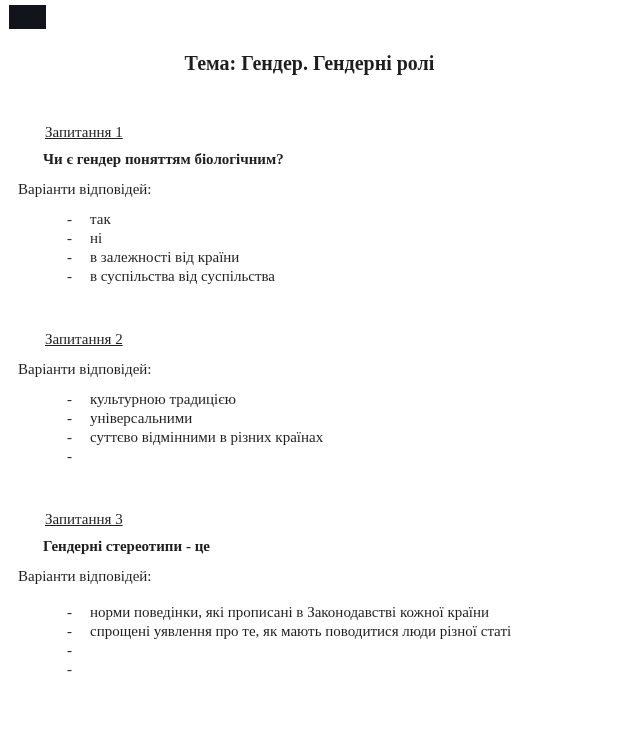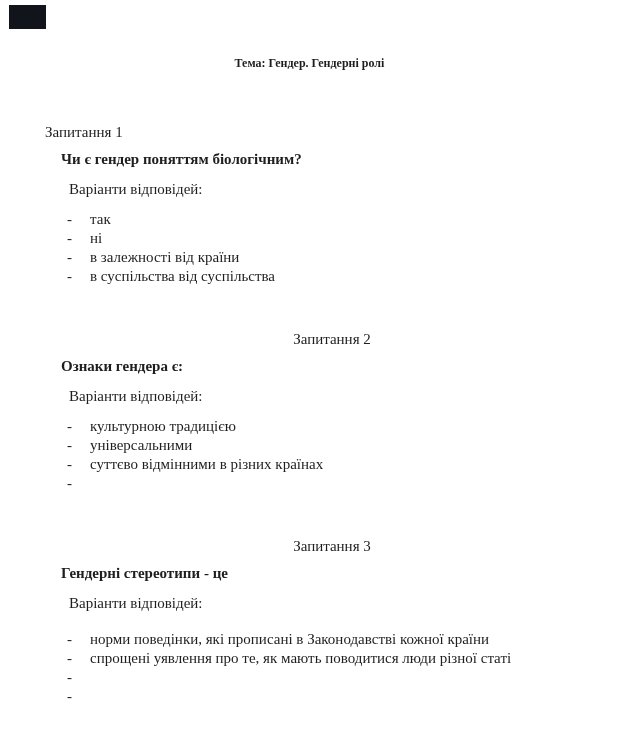--- a/index.html
+++ b/index.html
@@ -25,37 +25,37 @@
     left: 9px;
     top: 5px;
     width: 37px;
     height: 24px;
     background: #11141b;
   }
   .doc-title {
     margin: 0;
     text-align: center;
     font-weight: bold;
-    font-size: 12px;
+    font-size: 20px;
     line-height: 20px;
   }
   .q-heading {
     margin: 50px 0 0 45px;
+    text-decoration: underline;
   }
   .question + .question .q-heading,
   .q-heading.later {
     margin-top: 44px;
-    text-align: center;
   }
   .q-text {
-    margin: 8px 0 0 61px;
+    margin: 8px 0 0 43px;
     font-weight: bold;
   }
   .variants {
-    margin: 11px 0 0 69px;
+    margin: 11px 0 0 18px;
   }
   ul.options {
     list-style: none;
     margin: 11px 0 0 67px;
     padding: 0;
   }
   ul.options.last {
     margin-top: 17px;
   }
   ul.options li {
@@ -97,21 +97,20 @@
       </li>
       <li>
         <span class="marker">-</span>
         <span>в суспільства від суспільства</span>
       </li>
     </ul>
   </section>
 
   <section class="question">
     <div class="q-heading">Запитання 2</div>
-    <div class="q-text">Ознаки гендера є:</div>
     <div class="variants">Варіанти відповідей:</div>
     <ul class="options">
       <li>
         <span class="marker">-</span>
         <span>культурною традицією</span>
       </li>
       <li>
         <span class="marker">-</span>
         <span>універсальними</span>
       </li>

